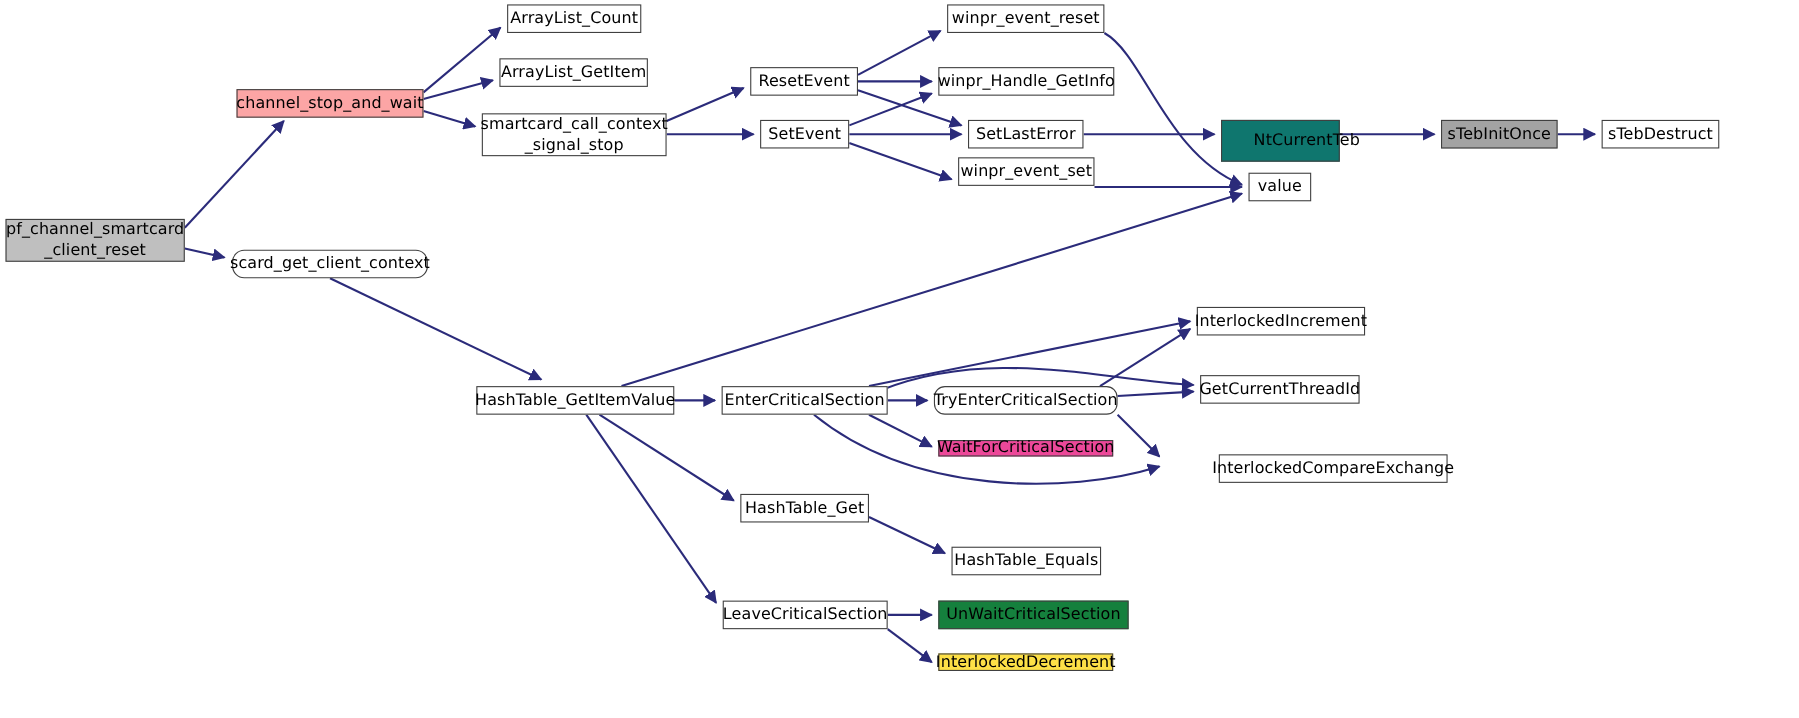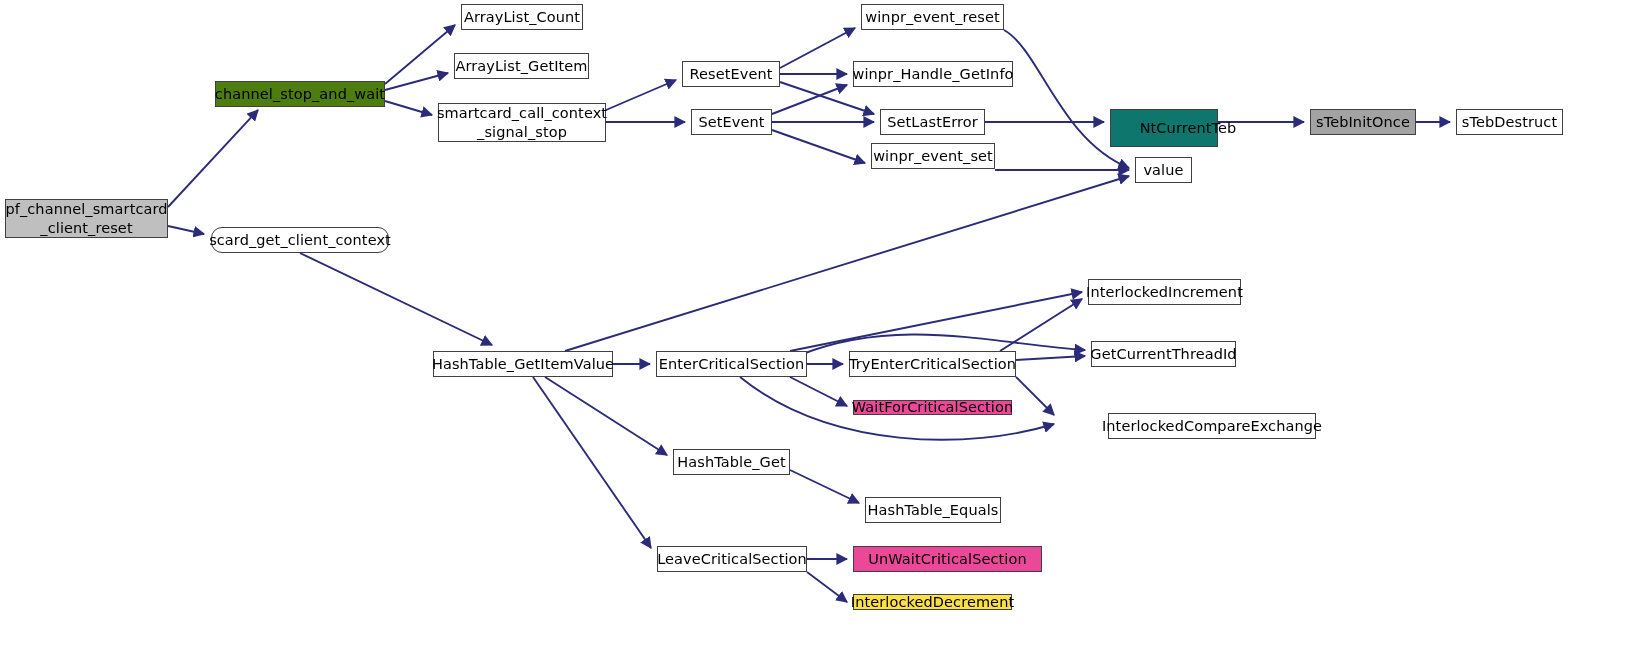--- a/index.html
+++ b/index.html
@@ -55,42 +55,42 @@
         <path d="M1016,360 L1085,356" marker-end="url(#arrow)"></path>
         <path d="M1016,377 L1054,415" marker-end="url(#arrow)"></path>
         <path d="M790,470 L859,503" marker-end="url(#arrow)"></path>
         <path d="M807,559 L847,559" marker-end="url(#arrow)"></path>
         <path d="M807,572 L847,602" marker-end="url(#arrow)"></path>
       </g>
   </svg>
   <div id="node-layer">
       <div class="node root" style="left: 5px; top: 199px; width: 163px; height: 39px; background: rgb(191, 191, 191); border-color: rgb(64, 64, 64);">pf_channel_smartcard
 _client_reset</div>
-      <div class="node" style="left: 215px; top: 81px; width: 170px; height: 26px; background: #4d7c0f; border-color: rgb(64, 64, 64);">channel_stop_and_wait</div>
+      <div class="node" style="left: 215px; top: 81px; width: 170px; height: 26px; background: #fca5a5; border-color: rgb(64, 64, 64);">channel_stop_and_wait</div>
       <div class="node" style="left: 211px; top: 227px; width: 178px; height: 26px; background: rgb(255, 255, 255); border-color: rgb(64, 64, 64); border-radius: 11px;">scard_get_client_context</div>
       <div class="node" style="left: 461px; top: 4px; width: 122px; height: 26px; background: rgb(255, 255, 255); border-color: rgb(64, 64, 64);">ArrayList_Count</div>
       <div class="node" style="left: 454px; top: 53px; width: 135px; height: 26px; background: rgb(255, 255, 255); border-color: rgb(64, 64, 64);">ArrayList_GetItem</div>
       <div class="node" style="left: 438px; top: 103px; width: 168px; height: 39px; background: rgb(255, 255, 255); border-color: rgb(64, 64, 64);">smartcard_call_context
 _signal_stop</div>
       <div class="node" style="left: 682px; top: 61px; width: 98px; height: 26px; background: rgb(255, 255, 255); border-color: rgb(64, 64, 64);">ResetEvent</div>
       <div class="node" style="left: 691px; top: 109px; width: 81px; height: 26px; background: rgb(255, 255, 255); border-color: rgb(64, 64, 64);">SetEvent</div>
       <div class="node" style="left: 861px; top: 4px; width: 143px; height: 26px; background: rgb(255, 255, 255); border-color: rgb(64, 64, 64);">winpr_event_reset</div>
       <div class="node" style="left: 853px; top: 61px; width: 160px; height: 26px; background: rgb(255, 255, 255); border-color: rgb(64, 64, 64);">winpr_Handle_GetInfo</div>
       <div class="node" style="left: 880px; top: 109px; width: 105px; height: 26px; background: rgb(255, 255, 255); border-color: rgb(64, 64, 64);">SetLastError</div>
       <div class="node" style="left: 871px; top: 143px; width: 124px; height: 26px; background: rgb(255, 255, 255); border-color: rgb(64, 64, 64);">winpr_event_set</div>
       <div class="node" style="left: 1110px; top: 109px; width: 108px; height: 38px; background: #0f766e; border-color: rgb(64, 64, 64); padding-left: 48px;">NtCurrentTeb</div>
       <div class="node" style="left: 1135px; top: 157px; width: 57px; height: 26px; background: rgb(255, 255, 255); border-color: rgb(64, 64, 64);">value</div>
       <div class="node" style="left: 1310px; top: 109px; width: 106px; height: 26px; background: #a3a3a3; border-color: rgb(64, 64, 64);">sTebInitOnce</div>
       <div class="node" style="left: 1456px; top: 109px; width: 107px; height: 26px; background: rgb(255, 255, 255); border-color: rgb(64, 64, 64);">sTebDestruct</div>
       <div class="node" style="left: 433px; top: 351px; width: 180px; height: 26px; background: rgb(255, 255, 255); border-color: rgb(64, 64, 64);">HashTable_GetItemValue</div>
       <div class="node" style="left: 656px; top: 351px; width: 151px; height: 26px; background: rgb(255, 255, 255); border-color: rgb(64, 64, 64);">EnterCriticalSection</div>
-      <div class="node" style="left: 849px; top: 351px; width: 167px; height: 26px; background: rgb(255, 255, 255); border-color: rgb(64, 64, 64);">TryEnterCriticalSection</div>
+      <div class="node" style="left: 849px; top: 351px; width: 167px; height: 26px; background: rgb(255, 255, 255); border-color: rgb(64, 64, 64); border-radius: 10px;">TryEnterCriticalSection</div>
       <div class="node" style="left: 853px; top: 400px; width: 159px; height: 15px; background: #ec4899; border-color: rgb(64, 64, 64);">WaitForCriticalSection</div>
       <div class="node" style="left: 1088px; top: 279px; width: 153px; height: 26px; background: rgb(255, 255, 255); border-color: rgb(64, 64, 64);">InterlockedIncrement</div>
       <div class="node" style="left: 1091px; top: 341px; width: 145px; height: 26px; background: rgb(255, 255, 255); border-color: rgb(64, 64, 64);">GetCurrentThreadId</div>
       <div class="node" style="left: 1060px; top: 413px; width: 208px; height: 26px; background: rgb(255, 255, 255); border-color: rgb(64, 64, 64); margin-left: 48px;">InterlockedCompareExchange</div>
       <div class="node" style="left: 673px; top: 449px; width: 117px; height: 26px; background: rgb(255, 255, 255); border-color: rgb(64, 64, 64);">HashTable_Get</div>
       <div class="node" style="left: 865px; top: 497px; width: 136px; height: 26px; background: rgb(255, 255, 255); border-color: rgb(64, 64, 64);">HashTable_Equals</div>
       <div class="node" style="left: 657px; top: 546px; width: 150px; height: 26px; background: rgb(255, 255, 255); border-color: rgb(64, 64, 64);">LeaveCriticalSection</div>
-      <div class="node" style="left: 853px; top: 546px; width: 189px; height: 26px; background: #ec4899; border-color: rgb(64, 64, 64);">UnWaitCriticalSection</div>
+      <div class="node" style="left: 853px; top: 546px; width: 173px; height: 26px; background: #15803d; border-color: rgb(64, 64, 64);">UnWaitCriticalSection</div>
       <div class="node" style="left: 853px; top: 594px; width: 159px; height: 16px; background: #fde047; border-color: rgb(64, 64, 64);">InterlockedDecrement</div>
     </div>
 </div>
 
 </body></html>

